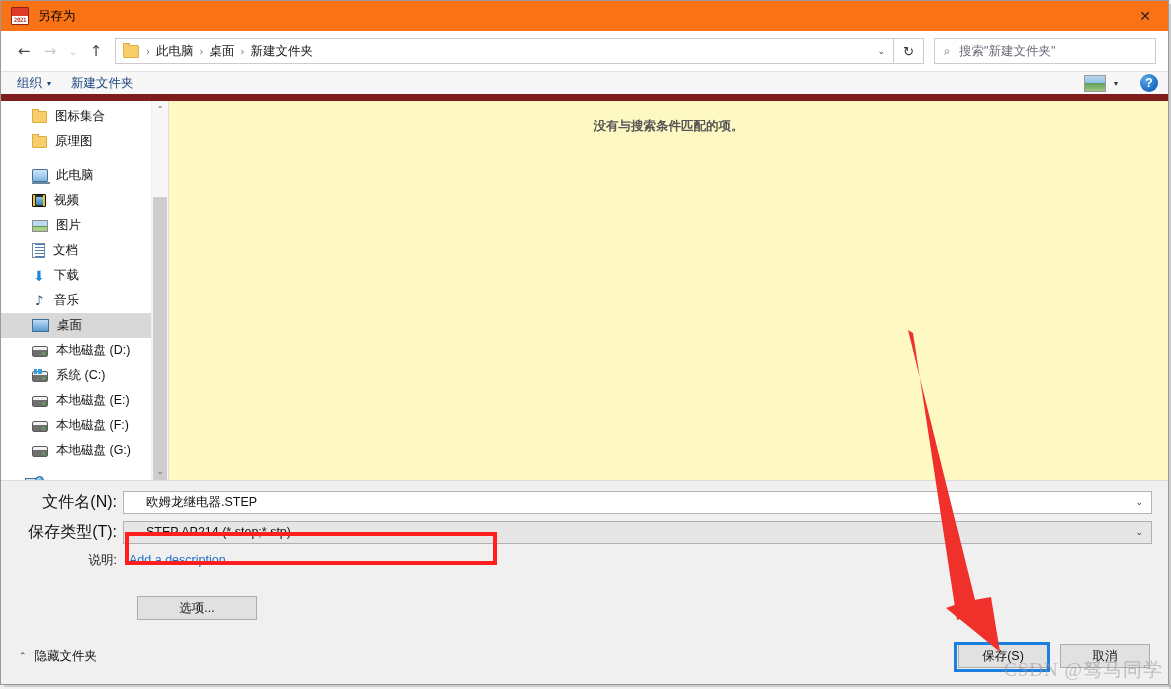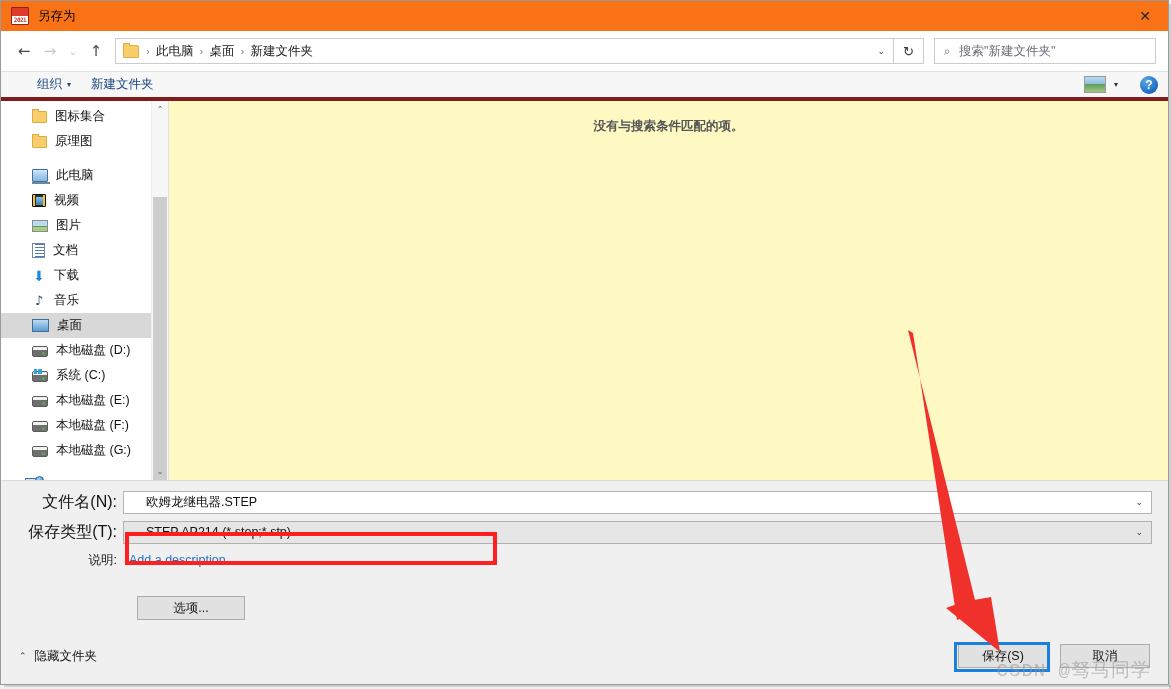--- a/index.html
+++ b/index.html
@@ -201,24 +201,24 @@
     font-size: 12.5px;
     color: #6b6b7a;
   }
 
   
   .toolbar {
     height: 30px;
     min-height: 30px;
     background: #f7f7f7;
     border-top: 1px solid #e2e2e2;
-    border-bottom: 4px solid #7f1d1d;
-    display: flex;
-    align-items: center;
-    padding: 0 10px 0 26px;
+    border-bottom: 7px solid #7f1d1d;
+    display: flex;
+    align-items: center;
+    padding: 0 10px 0 6px;
     box-sizing: border-box;
   }
   .tb-item {
     font-size: 12.5px;
     color: #17457c;
     padding: 0 10px;
     height: 24px;
     display: flex;
     align-items: center;
     white-space: nowrap;
@@ -524,21 +524,21 @@
     background: #e1e1e1;
     font-size: 12.5px;
     color: #111;
     display: flex;
     align-items: center;
     justify-content: center;
     box-sizing: border-box;
     font-family: "Liberation Sans", sans-serif;
     cursor: default;
   }
-  .btn-options { width: 108px; }
+  .btn-options { width: 120px; }
 
   
   .footer {
     height: 56px;
     background: #f0f0f0;
     display: flex;
     align-items: center;
     padding: 0 18px 0 18px;
     box-sizing: border-box;
     position: relative;
@@ -570,25 +570,25 @@
     border: 3px solid #1b7fe0;
   }
   .anno-arrow {
     position: absolute;
     left: 0; top: 0;
     width: 1171px; height: 689px;
     pointer-events: none;
   }
   .watermark {
     position: absolute;
-    right: 20px;
+    right: 8px;
     bottom: 6px;
     font-size: 19px;
     color: rgba(150,150,150,0.55);
-    font-family: Liberation Mono, monospace;
+    font-family: Liberation Serif, serif;
     letter-spacing: 1px;
     white-space: nowrap;
     pointer-events: none;
   }
 </style>
 </head>
 <body>
 
 <div id="root">
 

